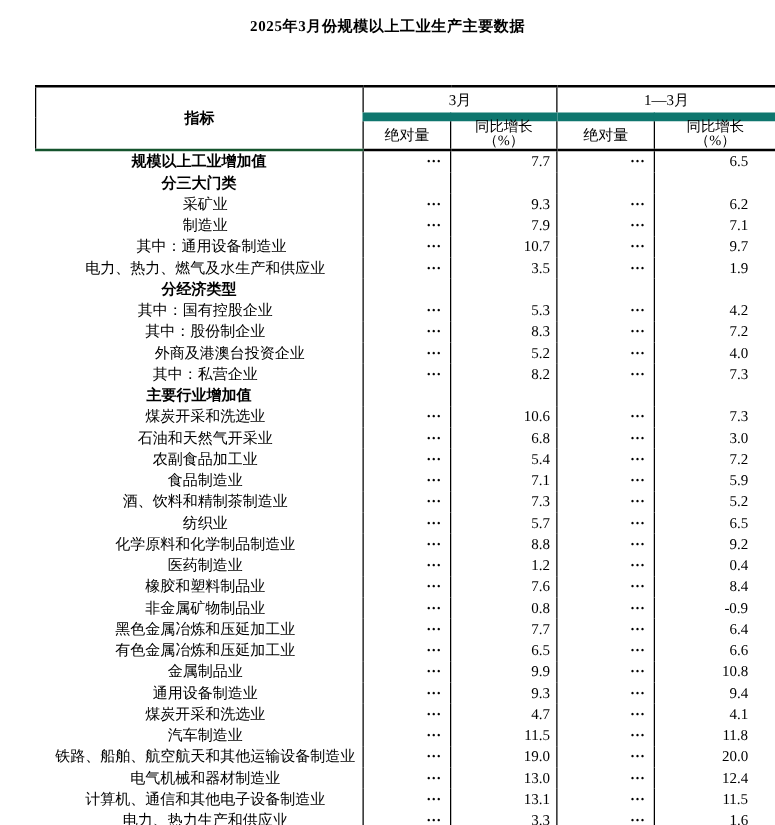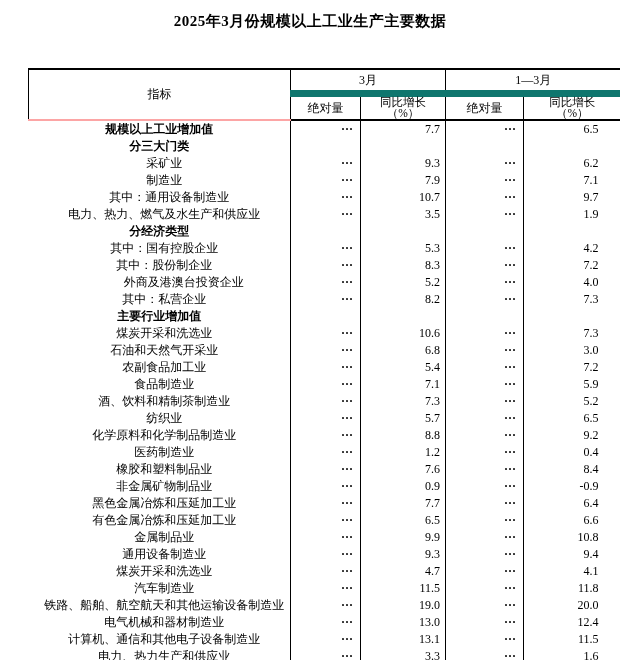--- a/index.html
+++ b/index.html
@@ -9,21 +9,21 @@
     overflow: hidden;
     background: #ffffff;
     color: #000000;
     font-family: "Liberation Serif", "DejaVu Serif", serif;
   }
   .title {
     padding-top: 11px;
     height: 21px;
     line-height: 21px;
     text-align: center;
-    font-size: 15px;
+    font-size: 12px;
     font-weight: bold;
     letter-spacing: 0.5px;
   }
   table.main {
     border-collapse: collapse;
     table-layout: fixed;
     width: 592px;
     margin: 36px 0 0 28px;
   }
   th {
@@ -31,21 +31,21 @@
     font-size: 12px;
     padding: 0;
     text-align: center;
     vertical-align: middle;
   }
   tr.h1 th { height: 20px; border-top: 2px solid #000; }
   tr.h2 th { height: 22px; border-bottom: 2px solid #000; margin-top: 16px; }
   th.b-left  { border-left: 1px solid #000; }
   th.b-right { border-right: 1px solid #000; }
   th.b-bot1  { border-bottom: 7px solid #0f766e; }
-  th.indicator { border-bottom: 2px solid #fca5a5; }
+  th.indicator { border-bottom: 2px solid #14532d; font-weight: bold; }
   .growth-wrap { line-height: 11px; font-size: 11.5px; }
   tbody td {
     height: 17px;
     line-height: 17px;
     font-size: 12px;
     padding: 0;
     white-space: nowrap;
     overflow: hidden;
     vertical-align: middle;
   }
@@ -245,21 +245,21 @@
         <tr>
           <td class="lbl lvl1">橡胶和塑料制品业</td>
           <td class="val col0 dots">···</td>
           <td class="val col1">7.6</td>
           <td class="val col2 dots">···</td>
           <td class="val col3">8.4</td>
         </tr>
         <tr>
           <td class="lbl lvl1">非金属矿物制品业</td>
           <td class="val col0 dots">···</td>
-          <td class="val col1">0.9</td>
+          <td class="val col1">0.8</td>
           <td class="val col2 dots">···</td>
           <td class="val col3">-0.9</td>
         </tr>
         <tr>
           <td class="lbl lvl1">黑色金属冶炼和压延加工业</td>
           <td class="val col0 dots">···</td>
           <td class="val col1">7.7</td>
           <td class="val col2 dots">···</td>
           <td class="val col3">6.4</td>
         </tr>

